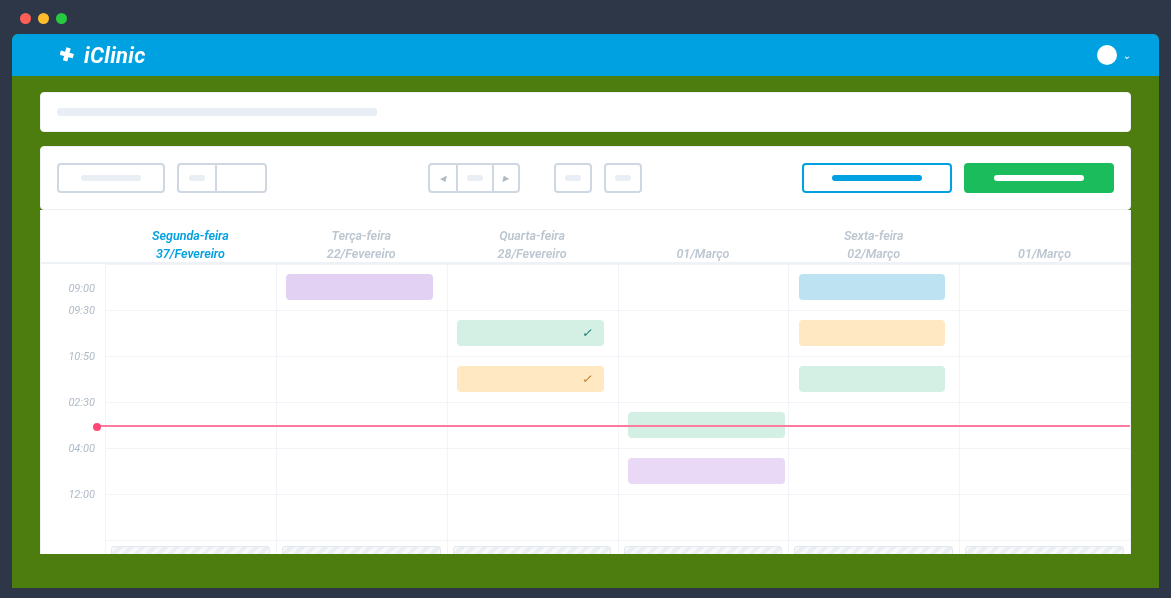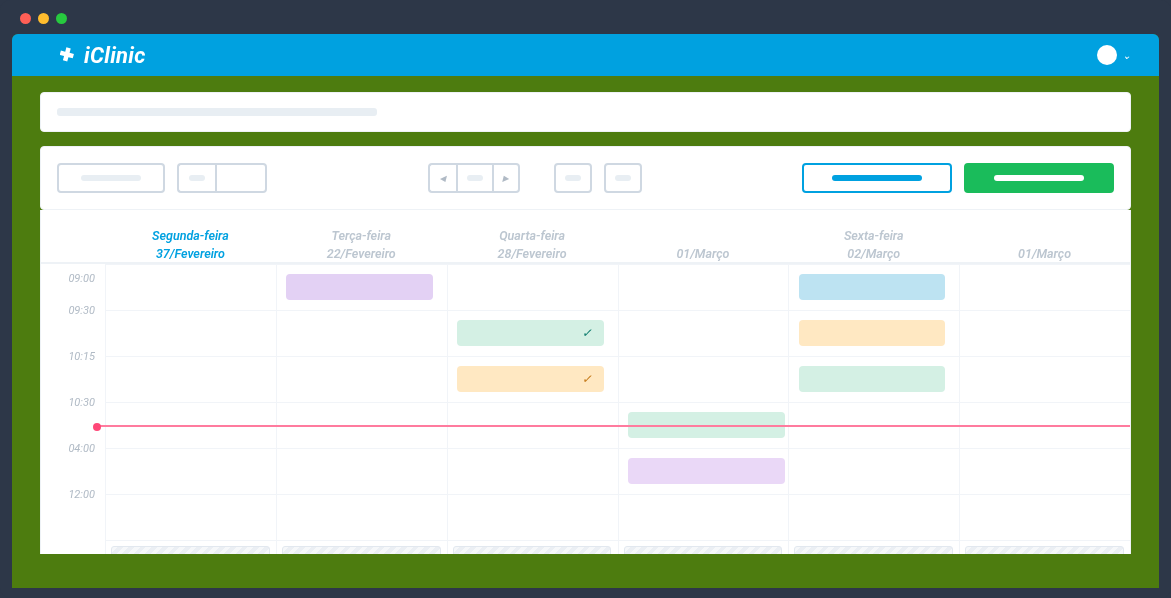--- a/index.html
+++ b/index.html
@@ -50,21 +50,21 @@
 .calendar { border: 1px solid #eef2f6; border-top: none; border-bottom: none; margin-top: 0; position: relative; background: #fff; }
 
 .cal-header { display: flex; border-bottom: 2px solid #eef2f6; height: 54px; }
 .time-gutter-head { width: 64px; flex-shrink: 0; }
 .day-head { flex: 1; text-align: center; font-size: 12.5px; color: #bcc6d0; font-weight: 600; display: flex; flex-direction: column; justify-content: flex-end; line-height: 1.4; }
 .day-head.active { color: #00a1e0; }
 
 .cal-body { display: flex; position: relative; height: 290px; overflow: hidden; }
 .time-gutter { width: 64px; flex-shrink: 0; }
 .time-label { height: 46px; font-size: 11px; color: #b0bac5; text-align: right; padding-right: 10px; position: relative; top: -6px; }
-.time-label:first-child { top: 8px; }
+.time-label:first-child { top: 18px; }
 
 .grid { flex: 1; position: relative; }
 .row-line { position: absolute; left: 0; right: 0; border-top: 1px solid #f1f4f8; }
 .now-line { position: absolute; left: -8px; right: 0; border-top: 2px solid #ff7b9e; z-index: 5; }
 .now-dot { position: absolute; left: -4px; top: -4px; width: 8px; height: 8px; border-radius: 50%; background: #ff4878; }
 
 .day-col { position: absolute; top: 0; bottom: 0; border-left: 1px solid #f1f4f8; }
 
 .event { position: absolute; border-radius: 4px; height: 26px; display: flex; align-items: center; justify-content: flex-end; padding-right: 12px; }
 .event.purple { background: #e3d1f4; }
@@ -171,22 +171,22 @@
               <div>02/Março</div>
             </div>
             <div class="day-head">
               <div>01/Março</div>
             </div>
           </div>
         <div class="cal-body">
           <div class="time-gutter" id="time-gutter">
               <div class="time-label">09:00</div>
               <div class="time-label">09:30</div>
-              <div class="time-label">10:15</div>
-              <div class="time-label">10:30</div>
+              <div class="time-label">10:50</div>
+              <div class="time-label">02:30</div>
               <div class="time-label">04:00</div>
               <div class="time-label">12:00</div>
             </div>
           <div class="grid" id="grid">
               <div class="row-line" style="top: 0px;"></div>
               <div class="row-line" style="top: 46px;"></div>
               <div class="row-line" style="top: 92px;"></div>
               <div class="row-line" style="top: 138px;"></div>
               <div class="row-line" style="top: 184px;"></div>
               <div class="row-line" style="top: 230px;"></div>

